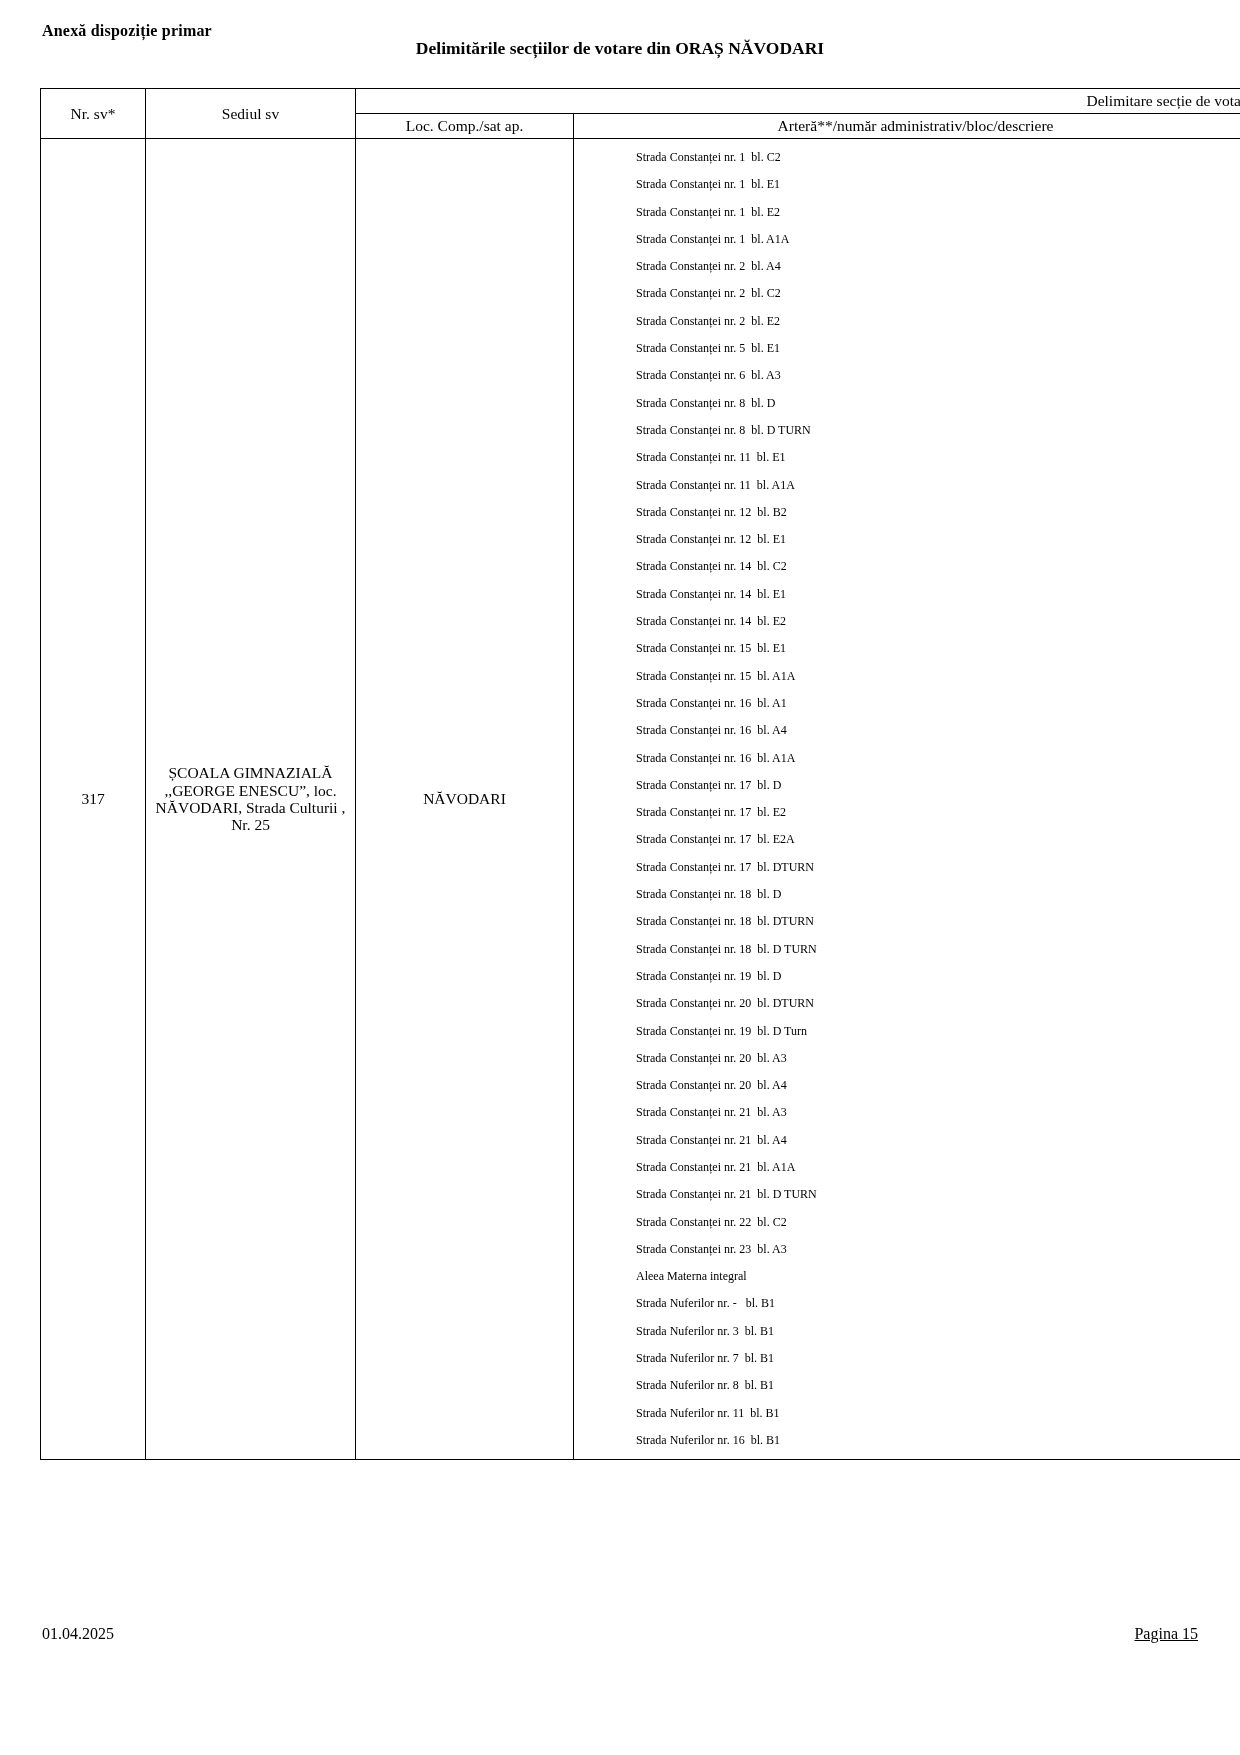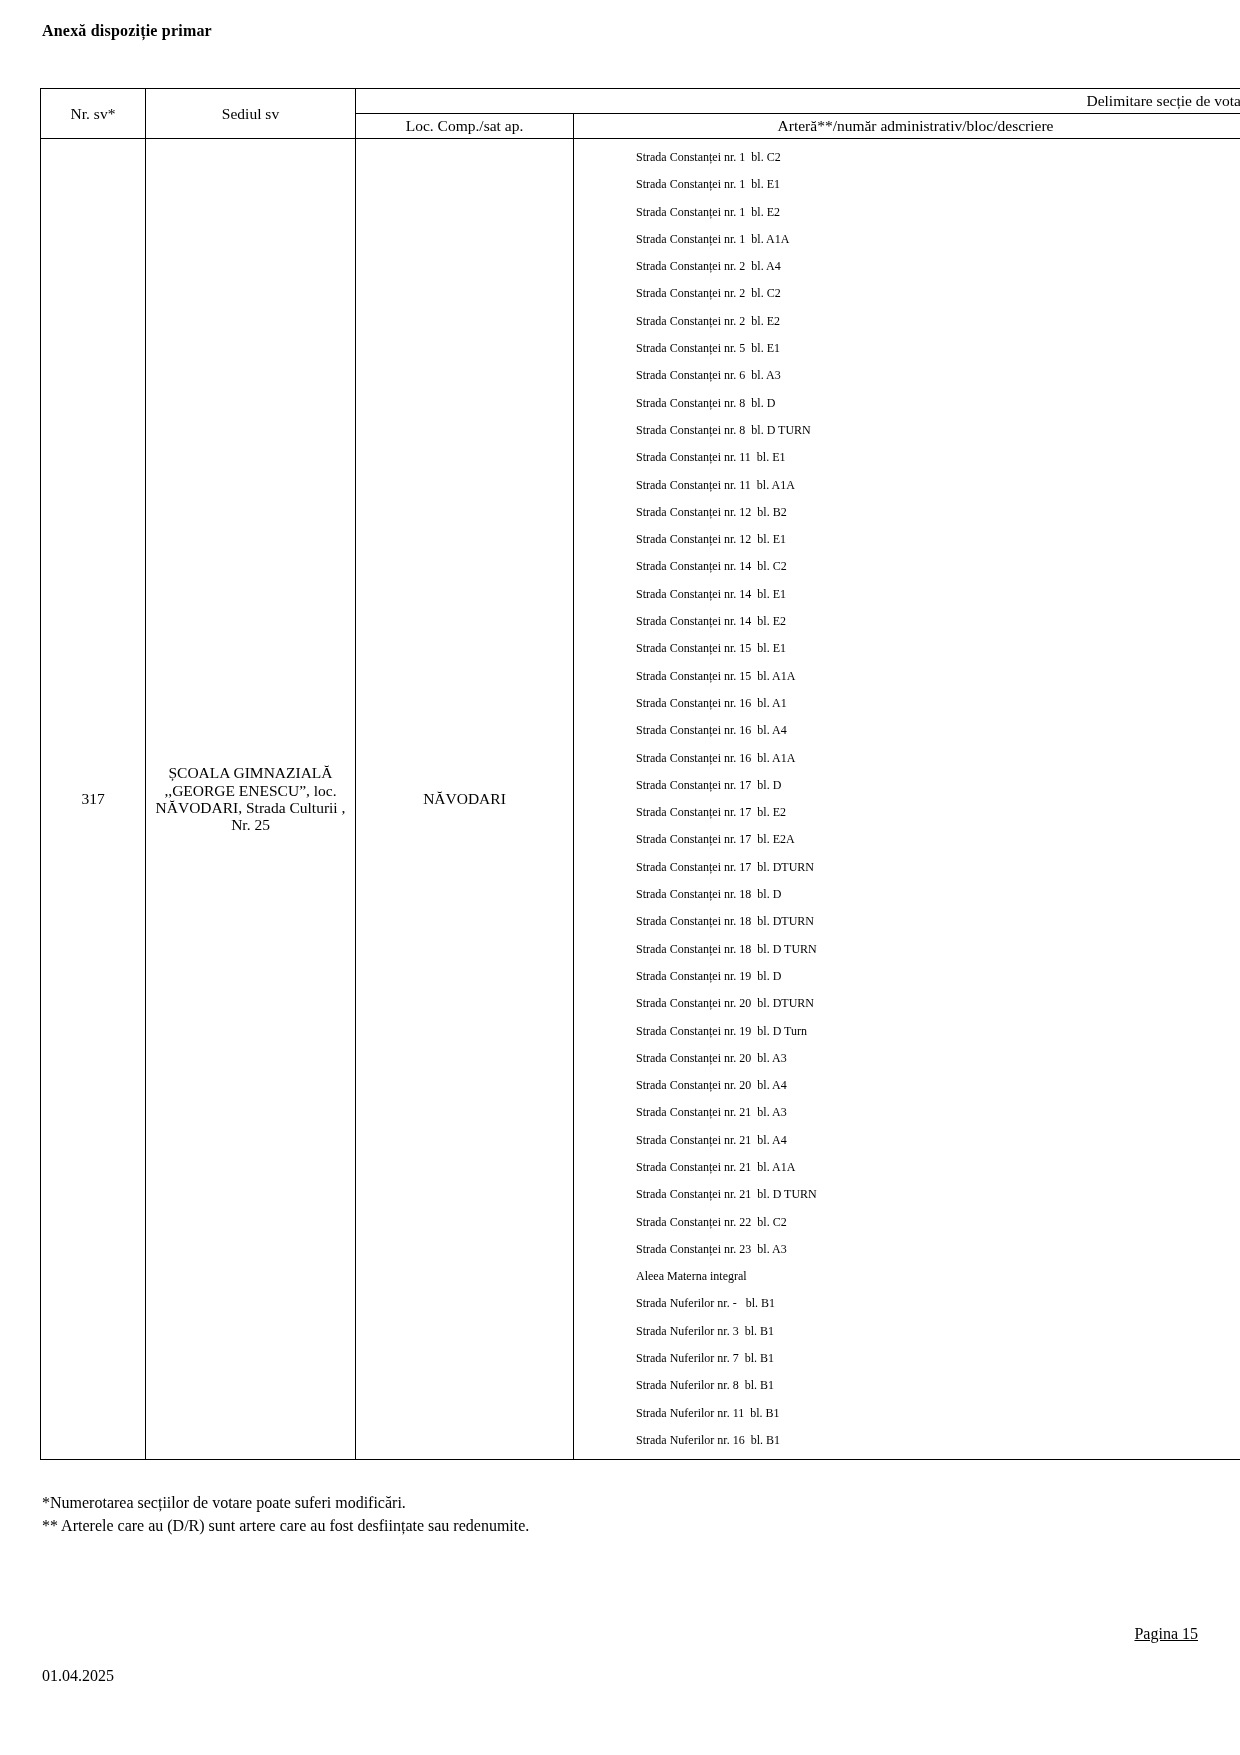--- a/index.html
+++ b/index.html
@@ -105,37 +105,37 @@
     position: absolute;
     left: 0;
     top: 1625px;
     width: 1240px;
     font-size: 16px;
   }
   .footer .date {
     position: absolute;
     left: 42px;
     top: 0;
-    margin-top: 42px;
   }
   .footer .pageno {
     position: absolute;
     right: 42px;
     top: 0;
     text-decoration: underline;
   }
 </style>
 </head>
 <body>
 
 <div class="page">
 
   <div class="anexa">Anexă dispoziție primar</div>
 
   <div class="title-block">
+    <div class="line2">Delimitările secțiilor de votare din ORAȘ NĂVODARI</div>
   </div>
 
   <table class="main">
     <colgroup>
       <col style="width:105px">
       <col style="width:210px">
       <col style="width:218px">
       <col>
     </colgroup>
     <thead>
@@ -203,23 +203,19 @@
               <li>Strada Nuferilor nr. 7  bl. B1</li>
               <li>Strada Nuferilor nr. 8  bl. B1</li>
               <li>Strada Nuferilor nr. 11  bl. B1</li>
               <li>Strada Nuferilor nr. 16  bl. B1</li>
             </ul>
         </td>
       </tr>
     </tbody>
   </table>
 
-  <div class="footnotes">
-    <div>*Numerotarea secțiilor de votare poate suferi modificări.</div>
-    <div>** Arterele care au (D/R)  sunt artere care au fost desființate sau redenumite.</div>
-  </div>
 
   <div class="footer">
     <div class="date">01.04.2025</div>
     <div class="pageno">Pagina 15</div>
   </div>
 
 </div>
 
 </body></html>

